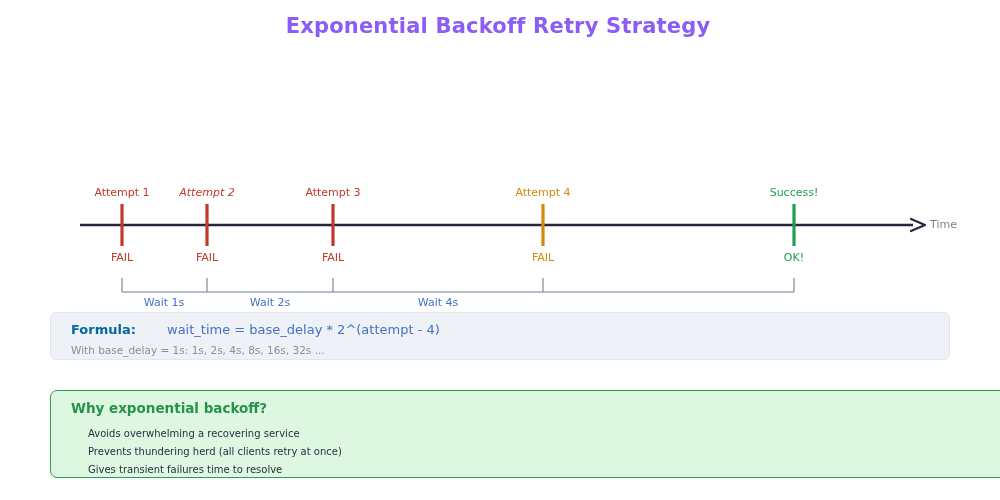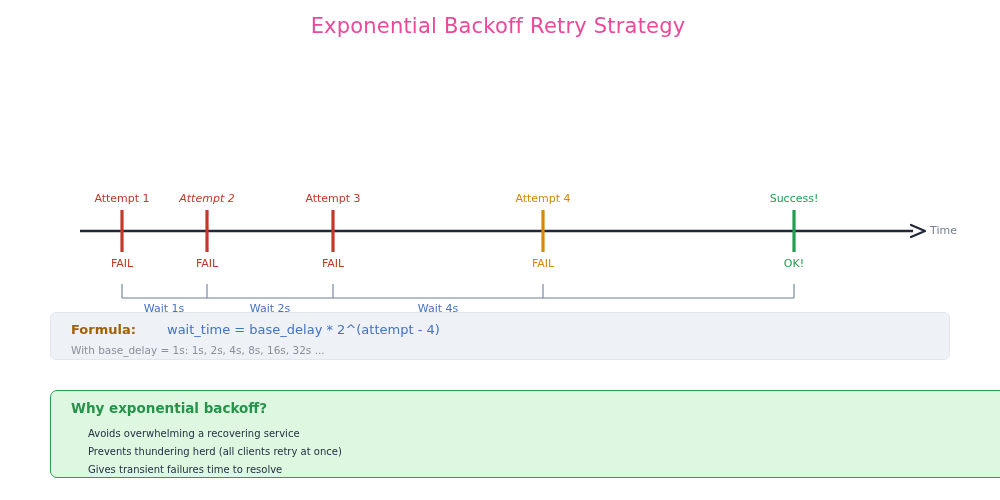--- a/index.html
+++ b/index.html
@@ -15,30 +15,30 @@
     overflow: hidden;
   }
 
   #page-title {
     position: absolute;
     left: 0;
     top: 14px;
     width: 996px;
     text-align: center;
     font-size: 21px;
-    font-weight: normal;
-    color: #ec4899;
+    font-weight: bold;
+    color: #8b5cf6;
     letter-spacing: 0.2px;
   }
 
   
   #timeline {
     position: absolute;
     left: 0;
-    top: 12px;
+    top: 6px;
     width: 792px;
     height: 320px;
   }
   #timeline svg {
     position: absolute;
     left: 0;
     top: 0;
   }
   .tl-label {
     position: absolute;
@@ -77,21 +77,21 @@
     border: 1px solid #e2e7ef;
     border-radius: 6px;
     box-sizing: border-box;
   }
   #formula-label {
     position: absolute;
     left: 20px;
     top: 9px;
     font-size: 13px;
     font-weight: bold;
-    color: #a16207;
+    color: #0369a1;
     text-align: center;
   }
   #formula-expression {
     position: absolute;
     left: 116px;
     top: 9px;
     font-size: 13px;
     color: #4472c4;
   }
   #formula-note {

